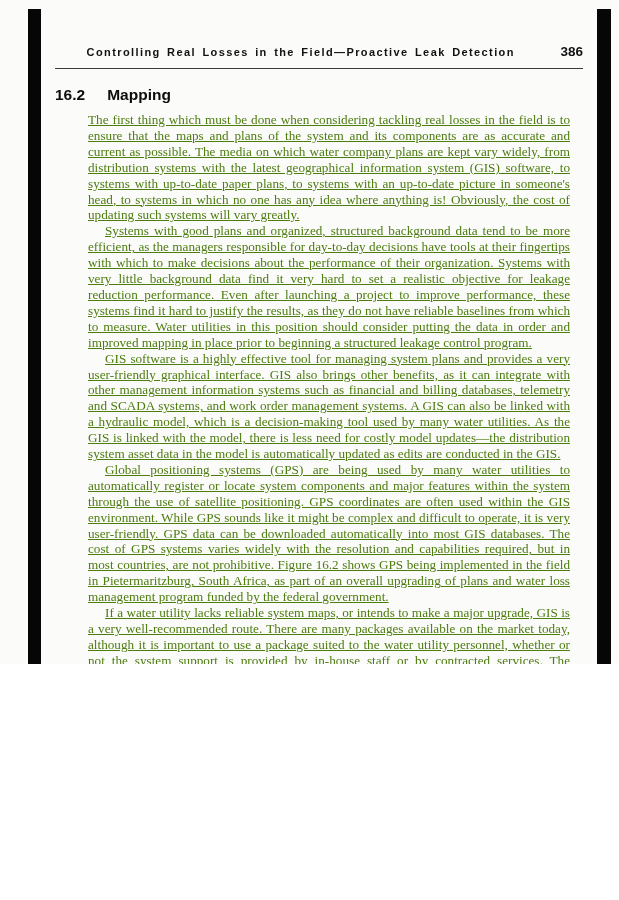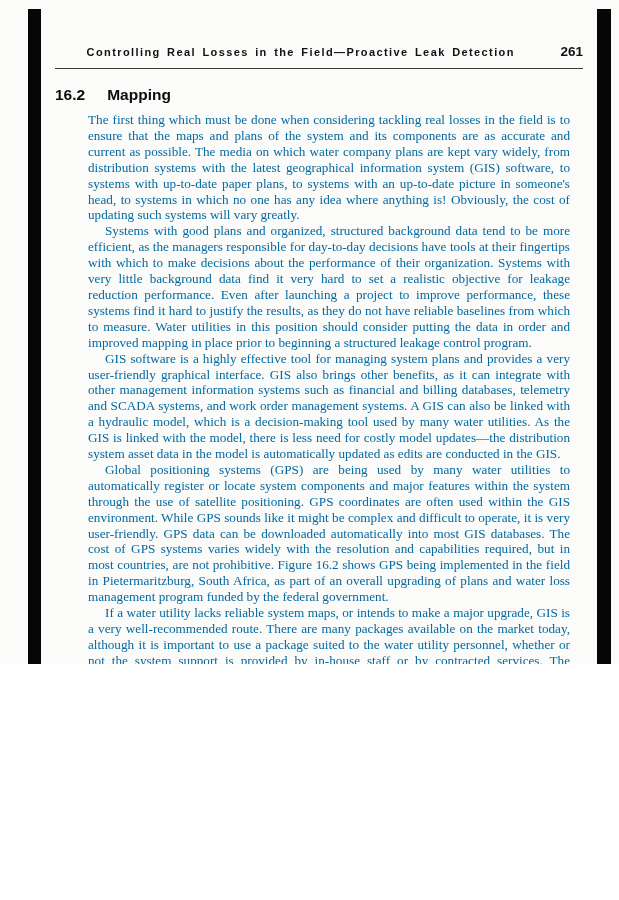--- a/index.html
+++ b/index.html
@@ -73,42 +73,43 @@
     margin-right: 22px;
   }
   .body-text {
     position: absolute;
     left: 88px;
     top: 112px;
     width: 482px;
     font-size: 13.2px;
     line-height: 15.9px;
     text-align: justify;
-    color: #0369a1;
+    color: #4d7c0f;
+    text-decoration: underline;
   }
   .body-text p {
     margin: 0;
     padding: 0;
   }
   .body-text p.indent {
     text-indent: 17px;
   }
 </style>
 </head>
 <body>
 
 <div class="page">
 
   <div class="bar left"></div>
   <div class="bar right"></div>
   <div class="bar bottom"></div>
 
   <div class="running-header">
     <span class="rh-title">Controlling Real Losses in the Field—Proactive Leak Detection</span>
-    <span class="rh-page">261</span>
+    <span class="rh-page">386</span>
   </div>
 
   <hr class="header-rule">
 
   <div class="section-heading">
     <span class="sec-num">16.2</span><span class="sec-title">Mapping</span>
   </div>
 
   <div class="body-text">
     <p>The first thing which must be done when considering tackling real losses in the field is to ensure that the maps and plans of the system and its components are as accurate and current as possible. The media on which water company plans are kept vary widely, from distribution systems with the latest geographical information system (GIS) software, to systems with up-to-date paper plans, to systems with an up-to-date picture in someone's head, to systems in which no one has any idea where anything is! Obviously, the cost of updating such systems will vary greatly.</p>

